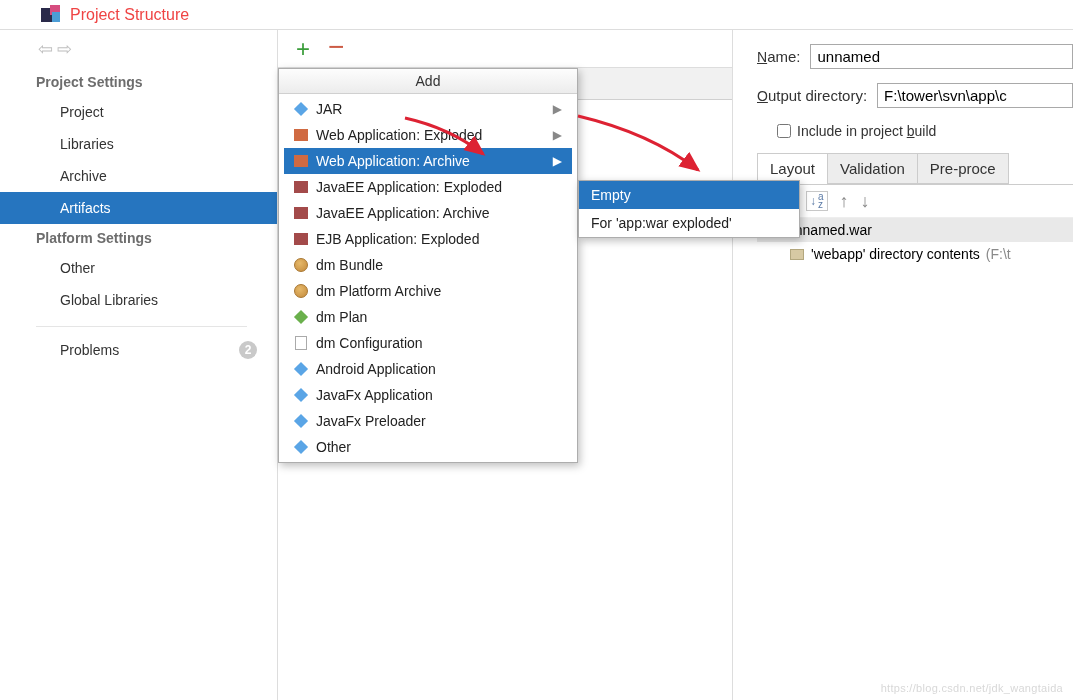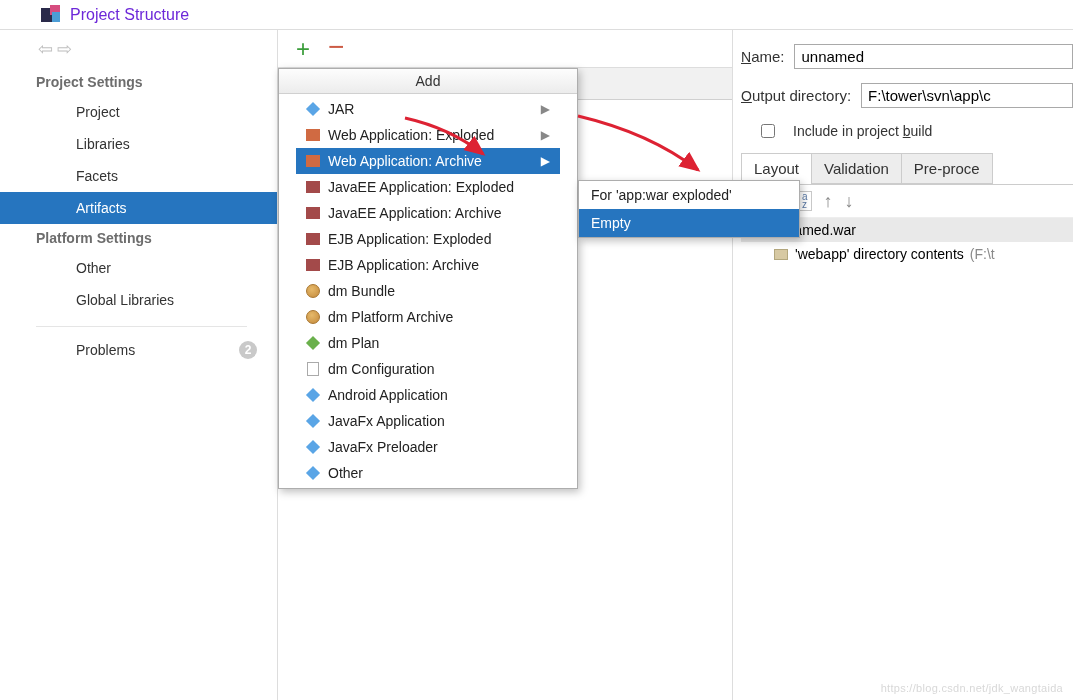--- a/index.html
+++ b/index.html
@@ -1,65 +1,65 @@
 <!DOCTYPE html>
 <html><head>
 <meta charset="utf-8">
 <style>
 * { box-sizing: border-box; margin: 0; padding: 0; font-family: "Segoe UI", Arial, sans-serif; font-size: 14px; }
 body { width: 1073px; height: 700px; background: #fff; overflow: hidden; position: relative; }
 
 
 .titlebar { display: flex; align-items: center; height: 30px; padding-left: 40px; border-bottom: 1px solid #ddd; background: #fff; }
 .titlebar .logo { width: 22px; height: 22px; margin-right: 8px; display:flex; align-items:center; justify-content:center;}
-.titlebar .title { font-size: 16px; color: #6d28d9; }
+.titlebar .title { font-size: 16px; color: #ef4444; }
 
 
 .content { display: flex; height: 670px; }
 
 
 .sidebar { width: 278px; background: #fff; border-right: 1px solid #ddd; padding-top: 6px; }
 .nav-arrows { display:flex; gap:4px; padding: 4px 8px 10px 38px; }
 .nav-arrow { color:#bfbfbf; font-size:18px; line-height:1; }
 .section-head { color: #6d6d6d; font-weight:600; padding: 6px 20px 6px 36px; font-size:14px; }
-.side-item { padding: 8px 20px 8px 76px; color: #333; font-size:15px; cursor: default; display:flex; justify-content:space-between; align-items:center;}
+.side-item { padding: 8px 20px 8px 60px; color: #333; font-size:15px; cursor: default; display:flex; justify-content:space-between; align-items:center;}
 .side-item.selected { background: #2675bf; color: #fff; text-align: center; }
 .sidebar hr { border: none; border-top: 1px solid #e5e5e5; margin: 10px 30px 6px 36px; }
 .badge { background:#c9c9c9; color:#fff; border-radius:50%; width:18px; height:18px; display:inline-flex; align-items:center; justify-content:center; font-size:12px; font-weight:600;}
 
 
 .center { position: relative; width: 455px; border-right: 1px solid #ddd; }
 .toolbar-row { height: 38px; border-bottom: 1px solid #ddd; display:flex; align-items:center; padding-left: 18px; gap: 18px; }
 .plus { color:#3a9d3a; font-size:24px; font-weight:400; line-height:1;}
 .minus { color:#cc5b45; font-size:28px; font-weight:400; line-height:1; position:relative; top:-2px;}
 
 .tabstrip { position:absolute; top:38px; left:0; right:0; height:32px; background:#f1f1f1; border-bottom:1px solid #d0d0d0;}
 .tabstrip { padding-left: 320px; } 
 
 
 .add-menu { position:absolute; top:38px; left:0; width:300px; background:#fff; border:1px solid #adadad; box-shadow: 2px 3px 8px rgba(0,0,0,0.25); z-index:10;}
 .add-menu .menu-header { text-align:center; background: linear-gradient(#fdfdfd,#ececec); padding:4px 0; border-bottom:1px solid #d0d0d0; font-size:14px; color:#333;}
-.menu-list { padding: 2px 17px;}
+.menu-list { padding: 2px 5px;}
 .menu-item { display:flex; align-items:center; padding: 4px 10px 4px 8px; gap:6px; cursor:default; white-space:nowrap; font-size:15px; color:#222;}
 .menu-item.highlighted { background:#2675bf; color:#fff; }
 .menu-item .mi-icon { width:18px; height:18px; display:inline-flex; align-items:center; justify-content:center; flex-shrink:0;}
 .menu-item .mi-arrow { margin-left:auto; color:#888; font-size:12px;}
 .menu-item.highlighted .mi-arrow { color:#fff; }
 
 
 .submenu { position:absolute; top:150px; left:300px; width:222px; background:#fff; border:1px solid #adadad; box-shadow: 2px 3px 8px rgba(0,0,0,0.25); z-index:11;}
 .submenu .menu-item { padding: 6px 12px; }
 
 
-.right { flex:1; padding: 14px 0 12px 8px; position:relative; overflow:hidden;}
+.right { flex:1; padding: 14px 0 12px 8px; position:relative; overflow:hidden;margin-left:16px;}
 .field-row { display:flex; align-items:center; gap: 10px; margin-bottom: 14px; }
 .field-label { color:#333; font-size:15px;}
 .field-label .ul { text-decoration: underline; }
 .text-input { border:1px solid #a9a9a9; padding:3px 6px; font-size:15px; flex:1; min-width:0;}
-.checkbox-row { display:flex; align-items:center; gap:18px; margin-left: 20px; margin-bottom: 14px;}
+.checkbox-row { display:flex; align-items:center; gap:6px; margin-left: 20px; margin-bottom: 14px;}
 .checkbox-row input[type=checkbox]{ width:14px; height:14px; border:1px solid #888;}
 .rt-tabs { display:flex; border-bottom:1px solid #ccc; margin-top:4px;}
 .rt-tab { padding:6px 12px; font-size:15px; color:#333; background:#ededed; border:1px solid #ccc; margin-right:-1px; cursor:default;}
 .rt-tab.active { background:#fff; border-bottom:1px solid #fff; }
 .rt-toolbar { display:flex; align-items:center; gap:12px; padding:6px 4px; border-bottom:1px solid #eee;}
 .rt-toolbar .tb-btn { color:#888; font-size:18px; line-height:1;}
 .rt-toolbar .tb-plus { color:#3a9d3a; }
 .rt-toolbar .sort-box { border:1px solid #c8c8c8; padding:1px 3px; font-size:12px; color:#5b7aa6; display:flex; align-items:center; gap:2px;}
 .tree-row { display:flex; align-items:center; gap:6px; padding:4px 8px; font-size:15px; }
 .tree-row.sel { background:#e9e9e9; }
@@ -106,21 +106,21 @@
       <span class="nav-arrow">⇨</span>
     </div>
     <div class="section-head">Project Settings</div>
     <div class="side-item">
         <span>Project</span>
       </div>
     <div class="side-item">
         <span>Libraries</span>
       </div>
     <div class="side-item">
-        <span>Facets</span>
+        <span>Archive</span>
       </div>
     <div class="side-item selected">
         <span>Artifacts</span>
       </div>
     <div class="section-head">Platform Settings</div>
     <div class="side-item">
         <span>Other</span>
       </div>
     <div class="side-item">
         <span>Global Libraries</span>
@@ -176,26 +176,20 @@
           <span>JavaEE Application: Archive</span>
         </div>
         <div class="menu-item">
           <span class="mi-icon">
               <span class="ico-gift darker"></span>
             </span>
           <span>EJB Application: Exploded</span>
         </div>
         <div class="menu-item">
           <span class="mi-icon">
-              <span class="ico-gift darker"></span>
-            </span>
-          <span>EJB Application: Archive</span>
-        </div>
-        <div class="menu-item">
-          <span class="mi-icon">
               <span class="ico-globe"></span>
             </span>
           <span>dm Bundle</span>
         </div>
         <div class="menu-item">
           <span class="mi-icon">
               <span class="ico-globe"></span>
             </span>
           <span>dm Platform Archive</span>
         </div>
@@ -232,25 +226,25 @@
         <div class="menu-item">
           <span class="mi-icon">
               <span class="ico-diamond"></span>
             </span>
           <span>Other</span>
         </div>
       </div>
     </div>
 
     <div class="submenu">
+      <div class="menu-item highlighted">
+        <span>Empty</span>
+      </div>
       <div class="menu-item">
         <span>For 'app:war exploded'</span>
-      </div>
-      <div class="menu-item highlighted">
-        <span>Empty</span>
       </div>
     </div>
   </div>
 
   <div class="right">
     <div class="field-row">
       <span class="field-label"><span class="ul">N</span>ame:</span>
       <input class="text-input" value="unnamed" style="">
     </div>
     <div class="field-row">

